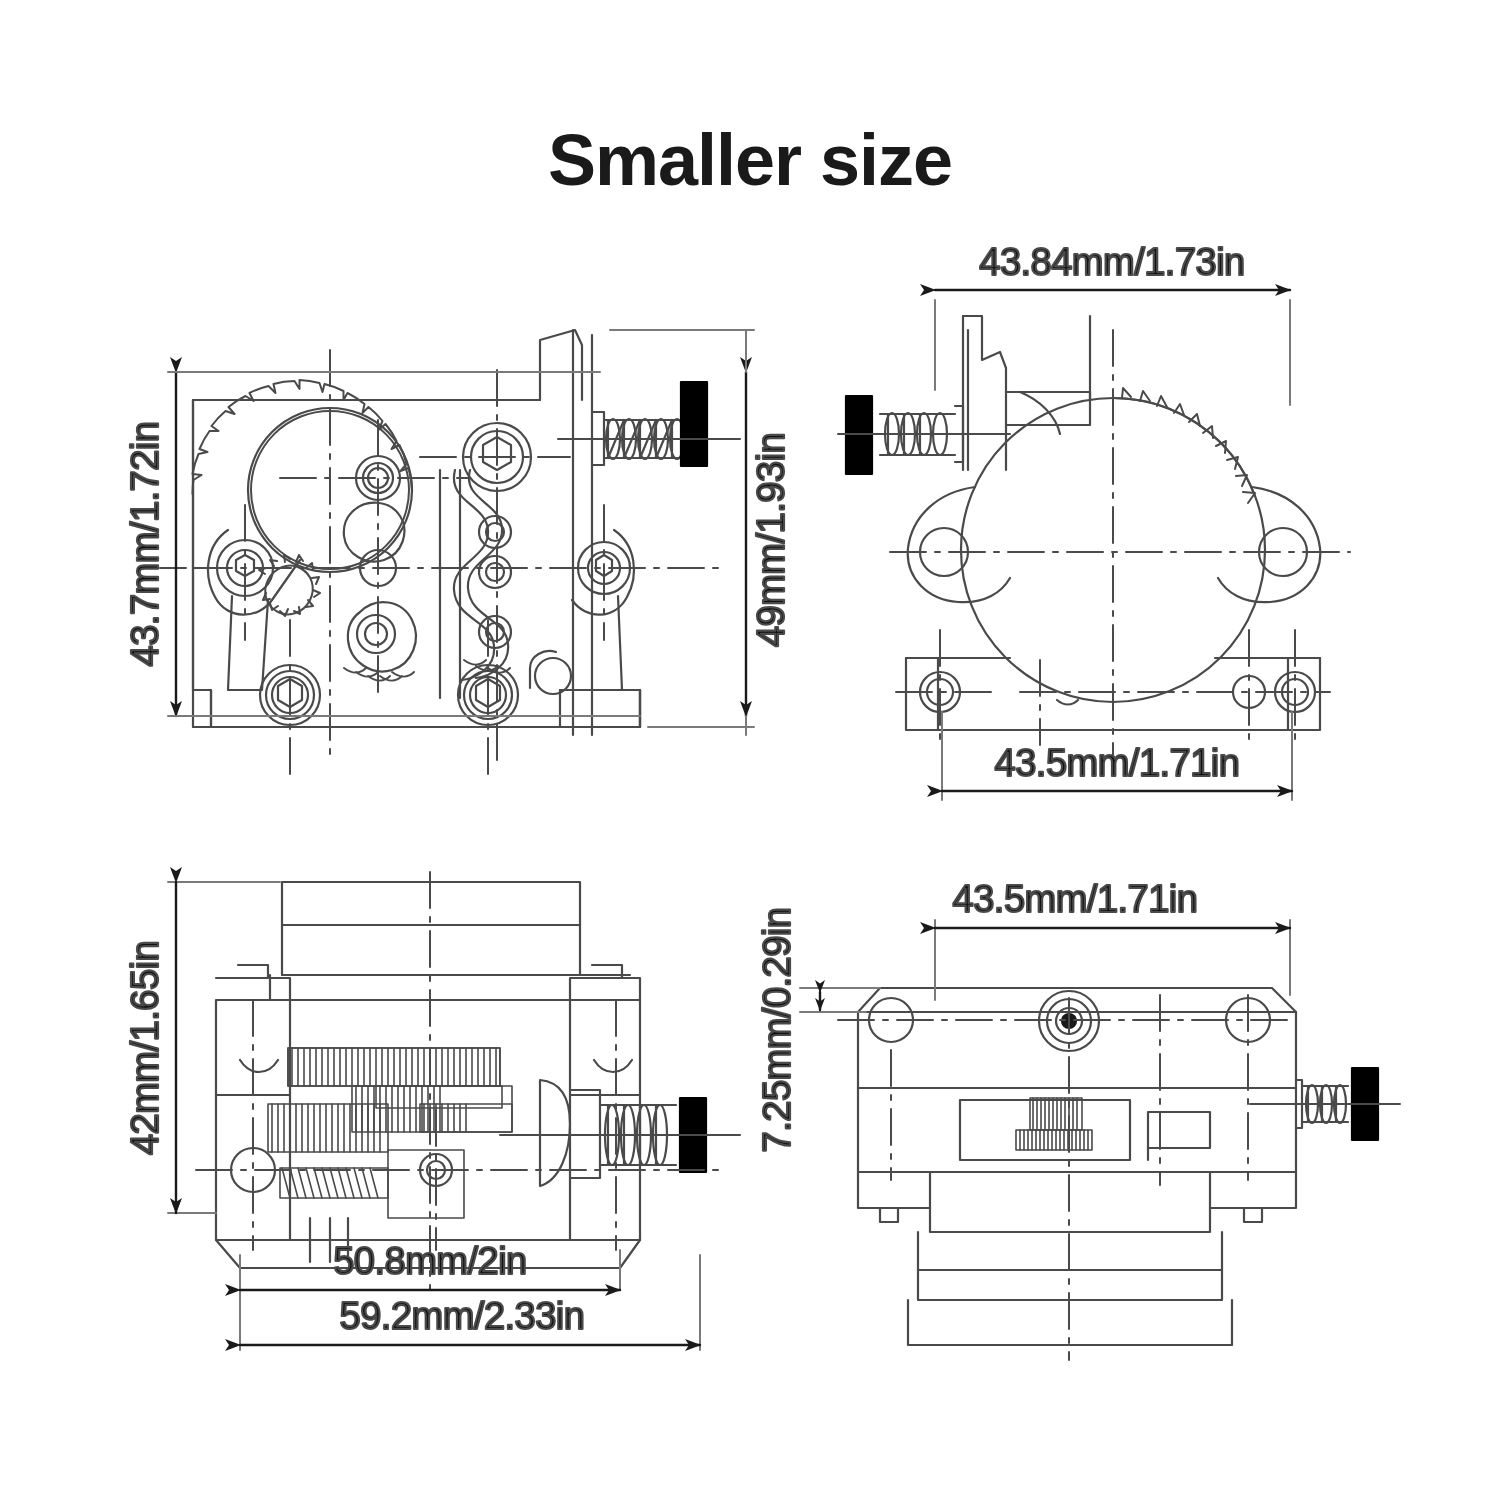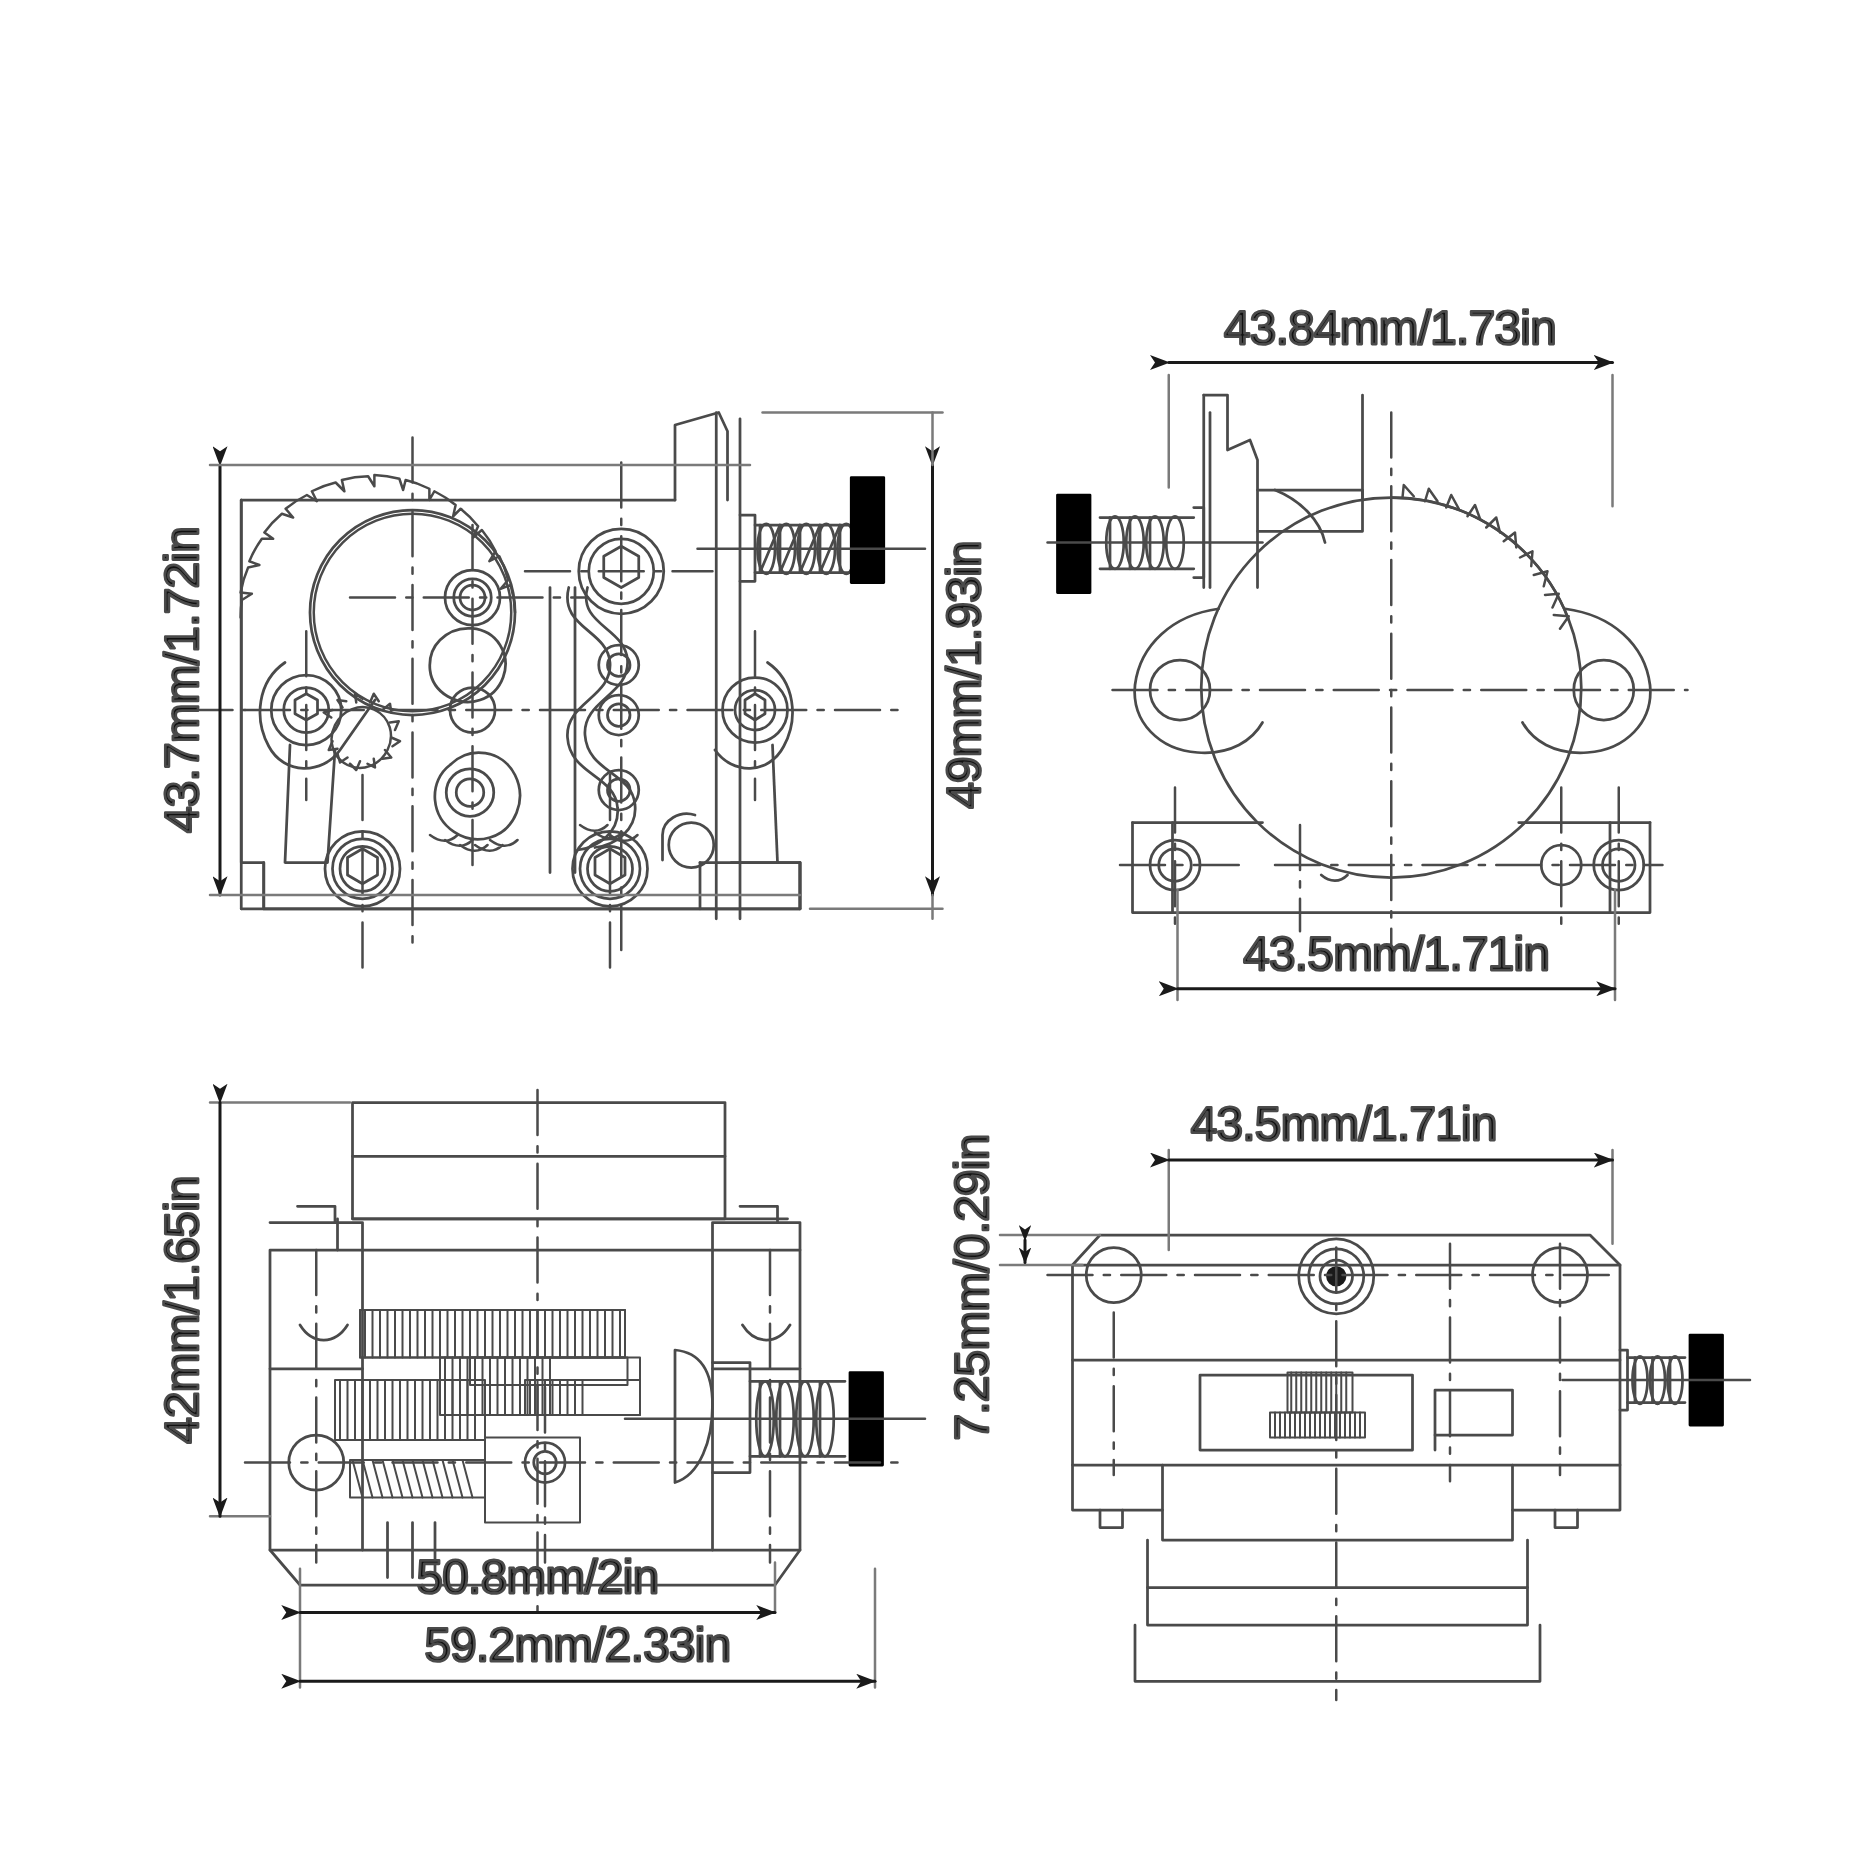--- a/index.html
+++ b/index.html
@@ -26,20 +26,21 @@
     font-size:38px;
     fill:#111;
     letter-spacing:-0.5px;
   }
 </style>
 </head>
 <body>
 
 <div id="sheet">
 
+  <div id="title">Smaller size</div>
 
   <svg viewBox="0 0 1500 1500" xmlns="http://www.w3.org/2000/svg">
     <defs>
       <marker id="ah" markerWidth="16" markerHeight="12" refX="15" refY="6" orient="auto" markerUnits="userSpaceOnUse">
         <path d="M0,0 L16,6 L0,12 L4,6 Z" fill="#1a1a1a"></path>
       </marker>
       <marker id="ahs" markerWidth="13" markerHeight="10" refX="12" refY="5" orient="auto" markerUnits="userSpaceOnUse">
         <path d="M0,0 L13,5 L0,10 L3.5,5 Z" fill="#1a1a1a"></path>
       </marker>
 

